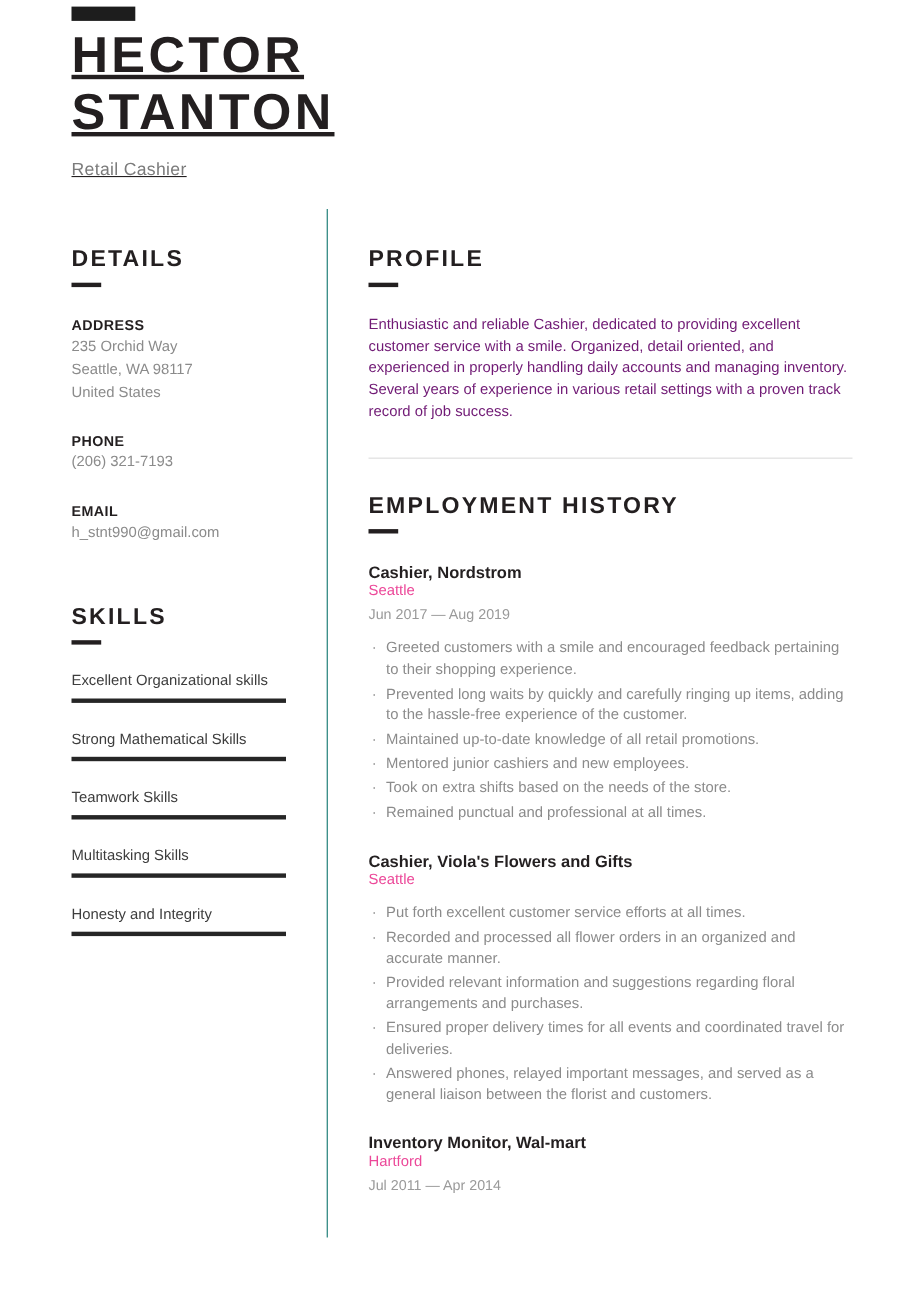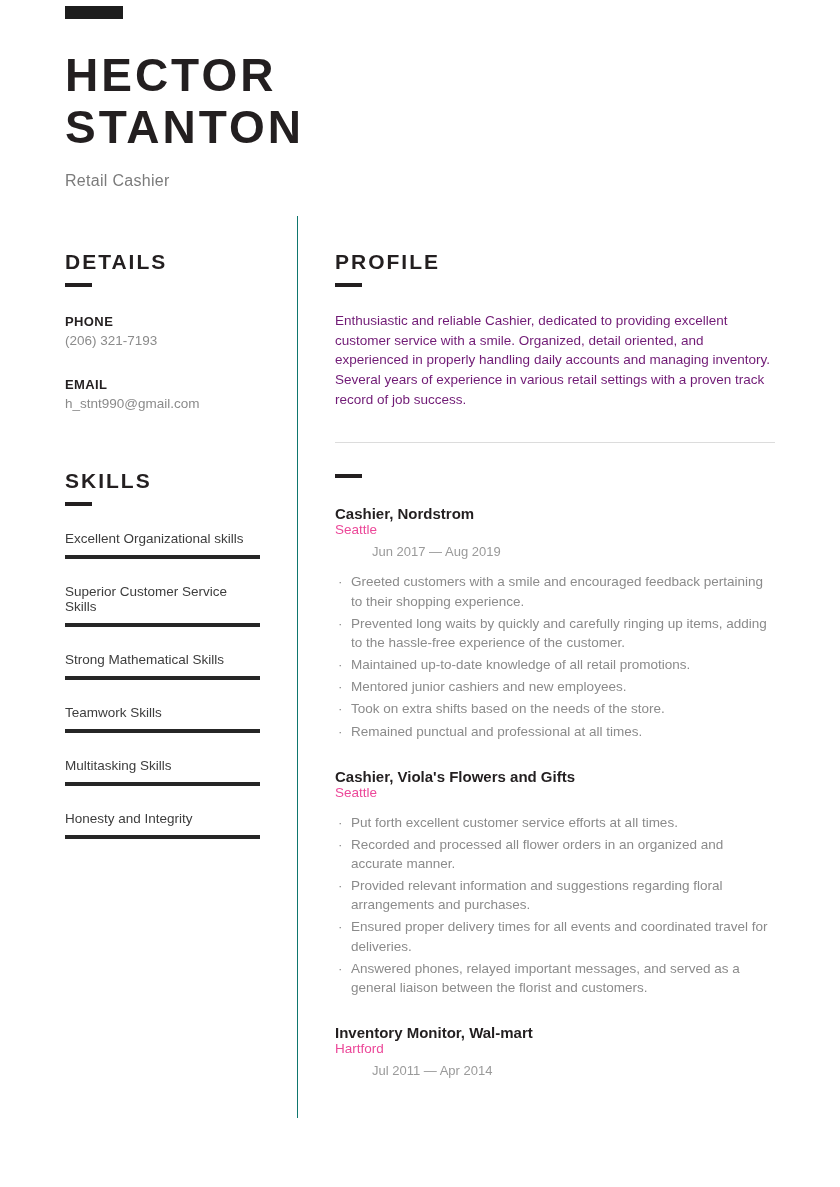--- a/index.html
+++ b/index.html
@@ -15,21 +15,21 @@
     color: #231f20;
   }
   .accent-bar {
     position: absolute;
     top: 6px;
     left: 65px;
     width: 58px;
     height: 13px;
     background: #1d1d1d;
   }
-  .header { padding: 50px 65px 0 65px; }
+  .header { padding: 24px 65px 0 65px; text-decoration: underline; }
   .name {
     font-size: 46px;
     font-weight: 700;
     letter-spacing: 3px;
     line-height: 1.13;
     color: #231f20;
   }
   .name div { white-space: nowrap; }
   .subtitle {
     margin-top: 18px;
@@ -65,21 +65,21 @@
   .skill-bar { height: 4px; background: #262626; margin-top: 9px; }
 
   .profile-text { margin: 24px 0 0 0; font-size: 13.5px; line-height: 1.46; color: #701a75; }
   .divider { border: none; border-top: 1px solid #dcdcdc; margin: 33px 0 0 0; }
   .employment-section { margin-top: 31px; }
 
   .job { margin-top: 27px; }
   .job-header { display: flex; justify-content: space-between; align-items: baseline; flex-direction: column; }
   .job-title { font-size: 15px; font-weight: 700; color: #231f20; }
   .job-location { font-size: 13.5px; color: #ec4899; }
-  .job-dates { margin-top: 7px; font-size: 13px; color: #9a9a9a; margin-left: 37px; }
+  .job-dates { margin-top: 7px; font-size: 13px; color: #9a9a9a; }
   .bullets { margin: 13px 0 0 0; padding: 0; list-style: none; }
   .bullets li {
     position: relative;
     padding-left: 16px;
     font-size: 13.5px;
     color: #8b8b8b;
     line-height: 1.42;
     margin-top: 3px;
   }
   .bullets li::before { content: "\00B7"; position: absolute; left: 3px; top: 0; color: #8b8b8b; }
@@ -100,20 +100,26 @@
   </div>
 
   <div class="columns">
 
     <div class="sidebar">
 
       <div class="details-section">
         <div class="section-heading">DETAILS</div>
         <div class="heading-underline"></div>
 
+        <div class="detail-group">
+          <div class="detail-label">ADDRESS</div>
+          <div class="detail-line">235 Orchid Way</div>
+          <div class="detail-line">Seattle, WA 98117</div>
+          <div class="detail-line">United States</div>
+        </div>
 
         <div class="detail-group">
           <div class="detail-label">PHONE</div>
           <div class="detail-line">(206) 321-7193</div>
         </div>
 
         <div class="detail-group">
           <div class="detail-label">EMAIL</div>
           <div class="detail-line">h_stnt990@gmail.com</div>
         </div>
@@ -121,24 +127,20 @@
 
       <div class="skills-section">
         <div class="section-heading">SKILLS</div>
         <div class="heading-underline"></div>
 
         <div class="skill-item">
           <div class="skill-name">Excellent Organizational skills</div>
           <div class="skill-bar"></div>
         </div>
         <div class="skill-item">
-          <div class="skill-name">Superior Customer Service Skills</div>
-          <div class="skill-bar"></div>
-        </div>
-        <div class="skill-item">
           <div class="skill-name">Strong Mathematical Skills</div>
           <div class="skill-bar"></div>
         </div>
         <div class="skill-item">
           <div class="skill-name">Teamwork Skills</div>
           <div class="skill-bar"></div>
         </div>
         <div class="skill-item">
           <div class="skill-name">Multitasking Skills</div>
           <div class="skill-bar"></div>
@@ -155,20 +157,21 @@
 
       <div class="profile-section">
         <div class="section-heading">PROFILE</div>
         <div class="heading-underline"></div>
         <p class="profile-text">Enthusiastic and reliable Cashier, dedicated to providing excellent customer service with a smile. Organized, detail oriented, and experienced in properly handling daily accounts and managing inventory. Several years of experience in various retail settings with a proven track record of job success.</p>
       </div>
 
       <hr class="divider">
 
       <div class="employment-section">
+        <div class="section-heading">EMPLOYMENT HISTORY</div>
         <div class="heading-underline"></div>
 
         <div class="job">
           <div class="job-header">
             <span class="job-title">Cashier, Nordstrom</span>
             <span class="job-location">Seattle</span>
           </div>
           <div class="job-dates">Jun 2017 — Aug 2019</div>
           <ul class="bullets">
             <li>Greeted customers with a smile and encouraged feedback pertaining to their shopping experience.</li>

